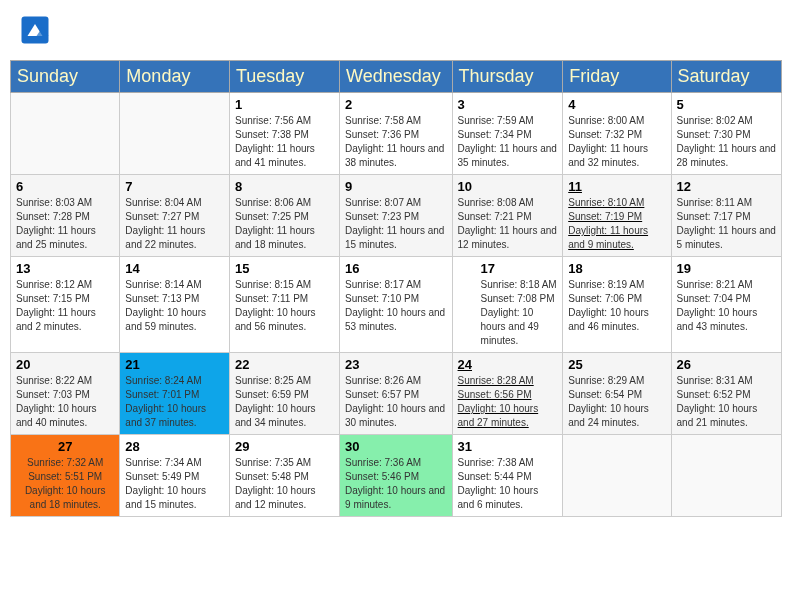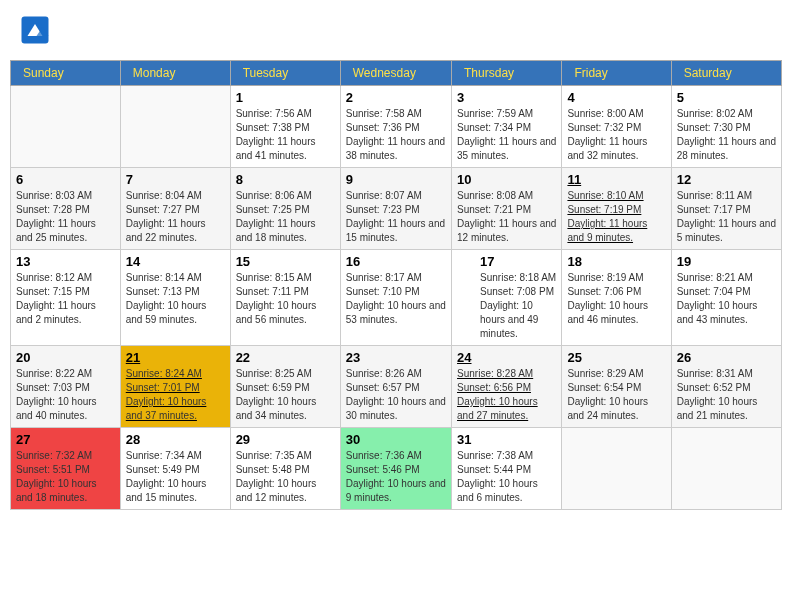--- a/index.html
+++ b/index.html
@@ -42,24 +42,24 @@
       font-size: 14px;
       color: #555;
     }
     .calendar {
       width: 100%;
       border-collapse: collapse;
       font-size: 11px;
     }
     .calendar th {
       background-color: #3573b9;
-      color: #fde047;
+      color: #fef9c3;
       text-align: left;
-      padding: 5px 12px;
-      font-size: 12px;
+      padding: 5px 6px;
+      font-size: 18px;
       font-weight: normal;
       border: 1px solid #aaa;
     }
     .calendar td {
       vertical-align: top;
       border: 1px solid #ccc;
       padding: 4px 5px;
       height: 80px;
       width: 113px;
     }
@@ -197,21 +197,21 @@
         <td style="background-color: rgb(255, 255, 255);">
           <span class="day-num">19</span>
           <div class="day-info">Sunrise: 8:21 AM<br>Sunset: 7:04 PM<br>Daylight: 10 hours and 43 minutes.</div>
         </td>
       </tr>
       <tr style="background-color: rgb(245, 245, 245);">
         <td style="background-color: rgb(245, 245, 245);">
           <span class="day-num">20</span>
           <div class="day-info">Sunrise: 8:22 AM<br>Sunset: 7:03 PM<br>Daylight: 10 hours and 40 minutes.</div>
         </td>
-        <td style="background-color: #eab308; text-decoration: underline;">
+        <td style="background-color: #0ea5e9;">
           <span class="day-num">21</span>
           <div class="day-info">Sunrise: 8:24 AM<br>Sunset: 7:01 PM<br>Daylight: 10 hours and 37 minutes.</div>
         </td>
         <td style="background-color: rgb(245, 245, 245);">
           <span class="day-num">22</span>
           <div class="day-info">Sunrise: 8:25 AM<br>Sunset: 6:59 PM<br>Daylight: 10 hours and 34 minutes.</div>
         </td>
         <td style="background-color: rgb(245, 245, 245);">
           <span class="day-num">23</span>
           <div class="day-info">Sunrise: 8:26 AM<br>Sunset: 6:57 PM<br>Daylight: 10 hours and 30 minutes.</div>
@@ -223,21 +223,21 @@
         <td style="background-color: rgb(245, 245, 245);">
           <span class="day-num">25</span>
           <div class="day-info">Sunrise: 8:29 AM<br>Sunset: 6:54 PM<br>Daylight: 10 hours and 24 minutes.</div>
         </td>
         <td style="background-color: rgb(245, 245, 245);">
           <span class="day-num">26</span>
           <div class="day-info">Sunrise: 8:31 AM<br>Sunset: 6:52 PM<br>Daylight: 10 hours and 21 minutes.</div>
         </td>
       </tr>
       <tr style="background-color: rgb(255, 255, 255);">
-        <td style="background-color: #ef4444;">
+        <td style="background-color: #f97316; text-align: center;">
           <span class="day-num">27</span>
           <div class="day-info">Sunrise: 7:32 AM<br>Sunset: 5:51 PM<br>Daylight: 10 hours and 18 minutes.</div>
         </td>
         <td style="background-color: rgb(255, 255, 255);">
           <span class="day-num">28</span>
           <div class="day-info">Sunrise: 7:34 AM<br>Sunset: 5:49 PM<br>Daylight: 10 hours and 15 minutes.</div>
         </td>
         <td style="background-color: rgb(255, 255, 255);">
           <span class="day-num">29</span>
           <div class="day-info">Sunrise: 7:35 AM<br>Sunset: 5:48 PM<br>Daylight: 10 hours and 12 minutes.</div>

